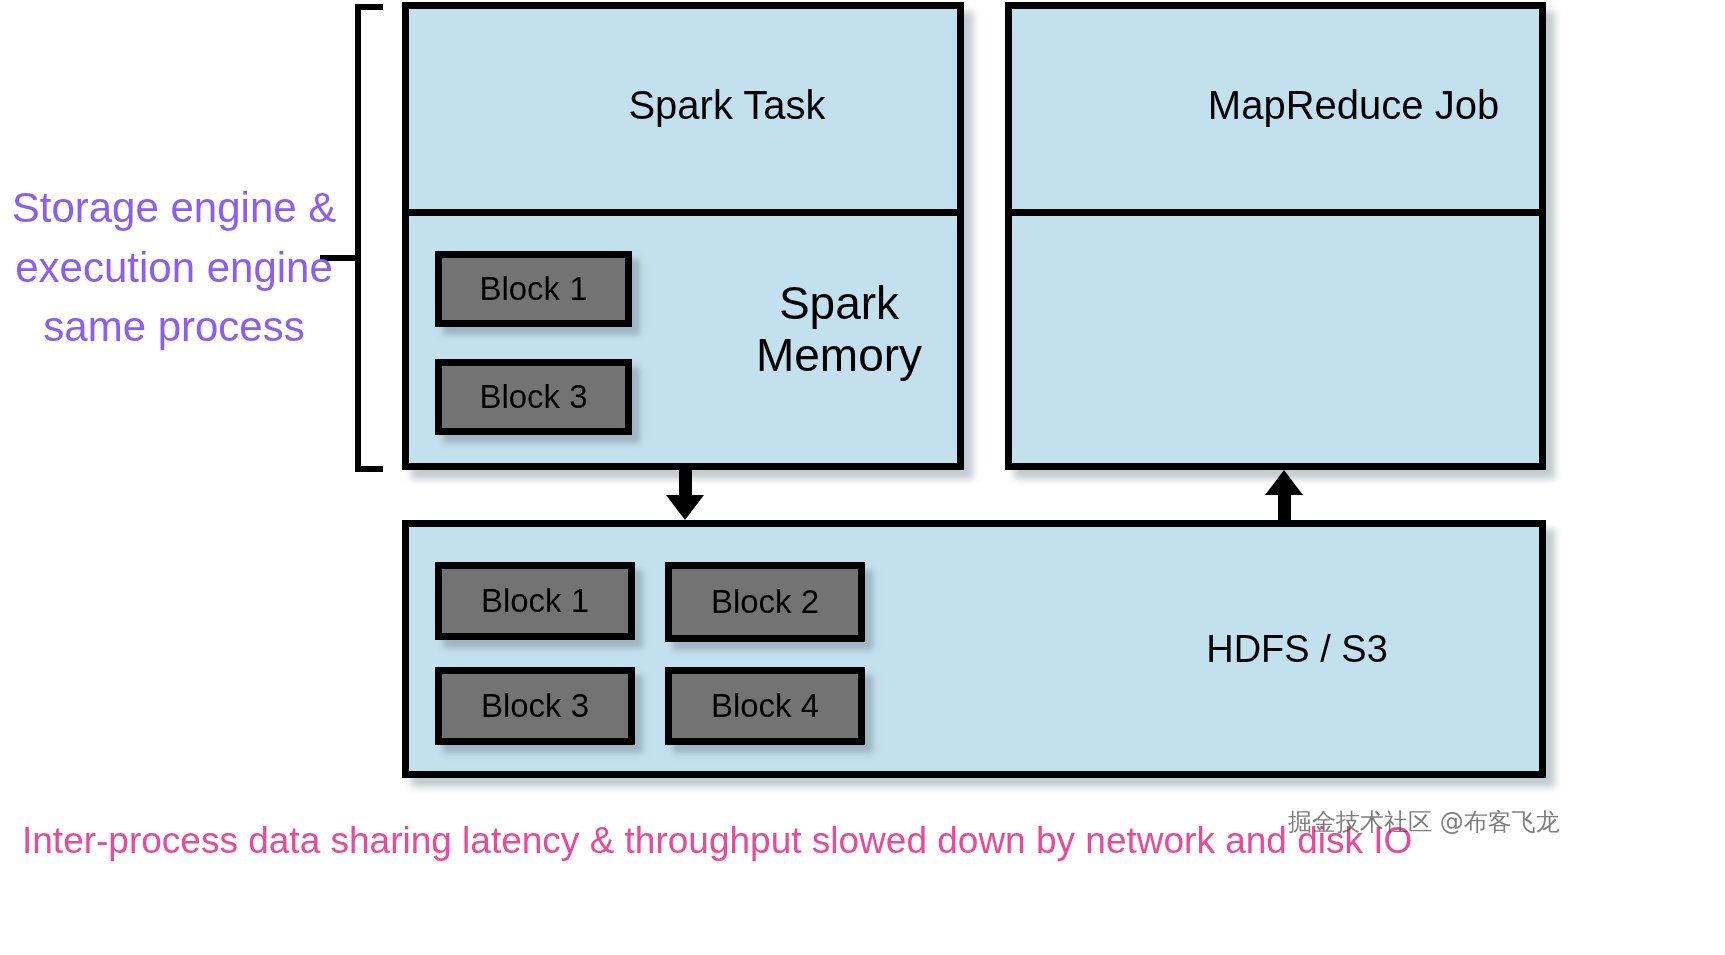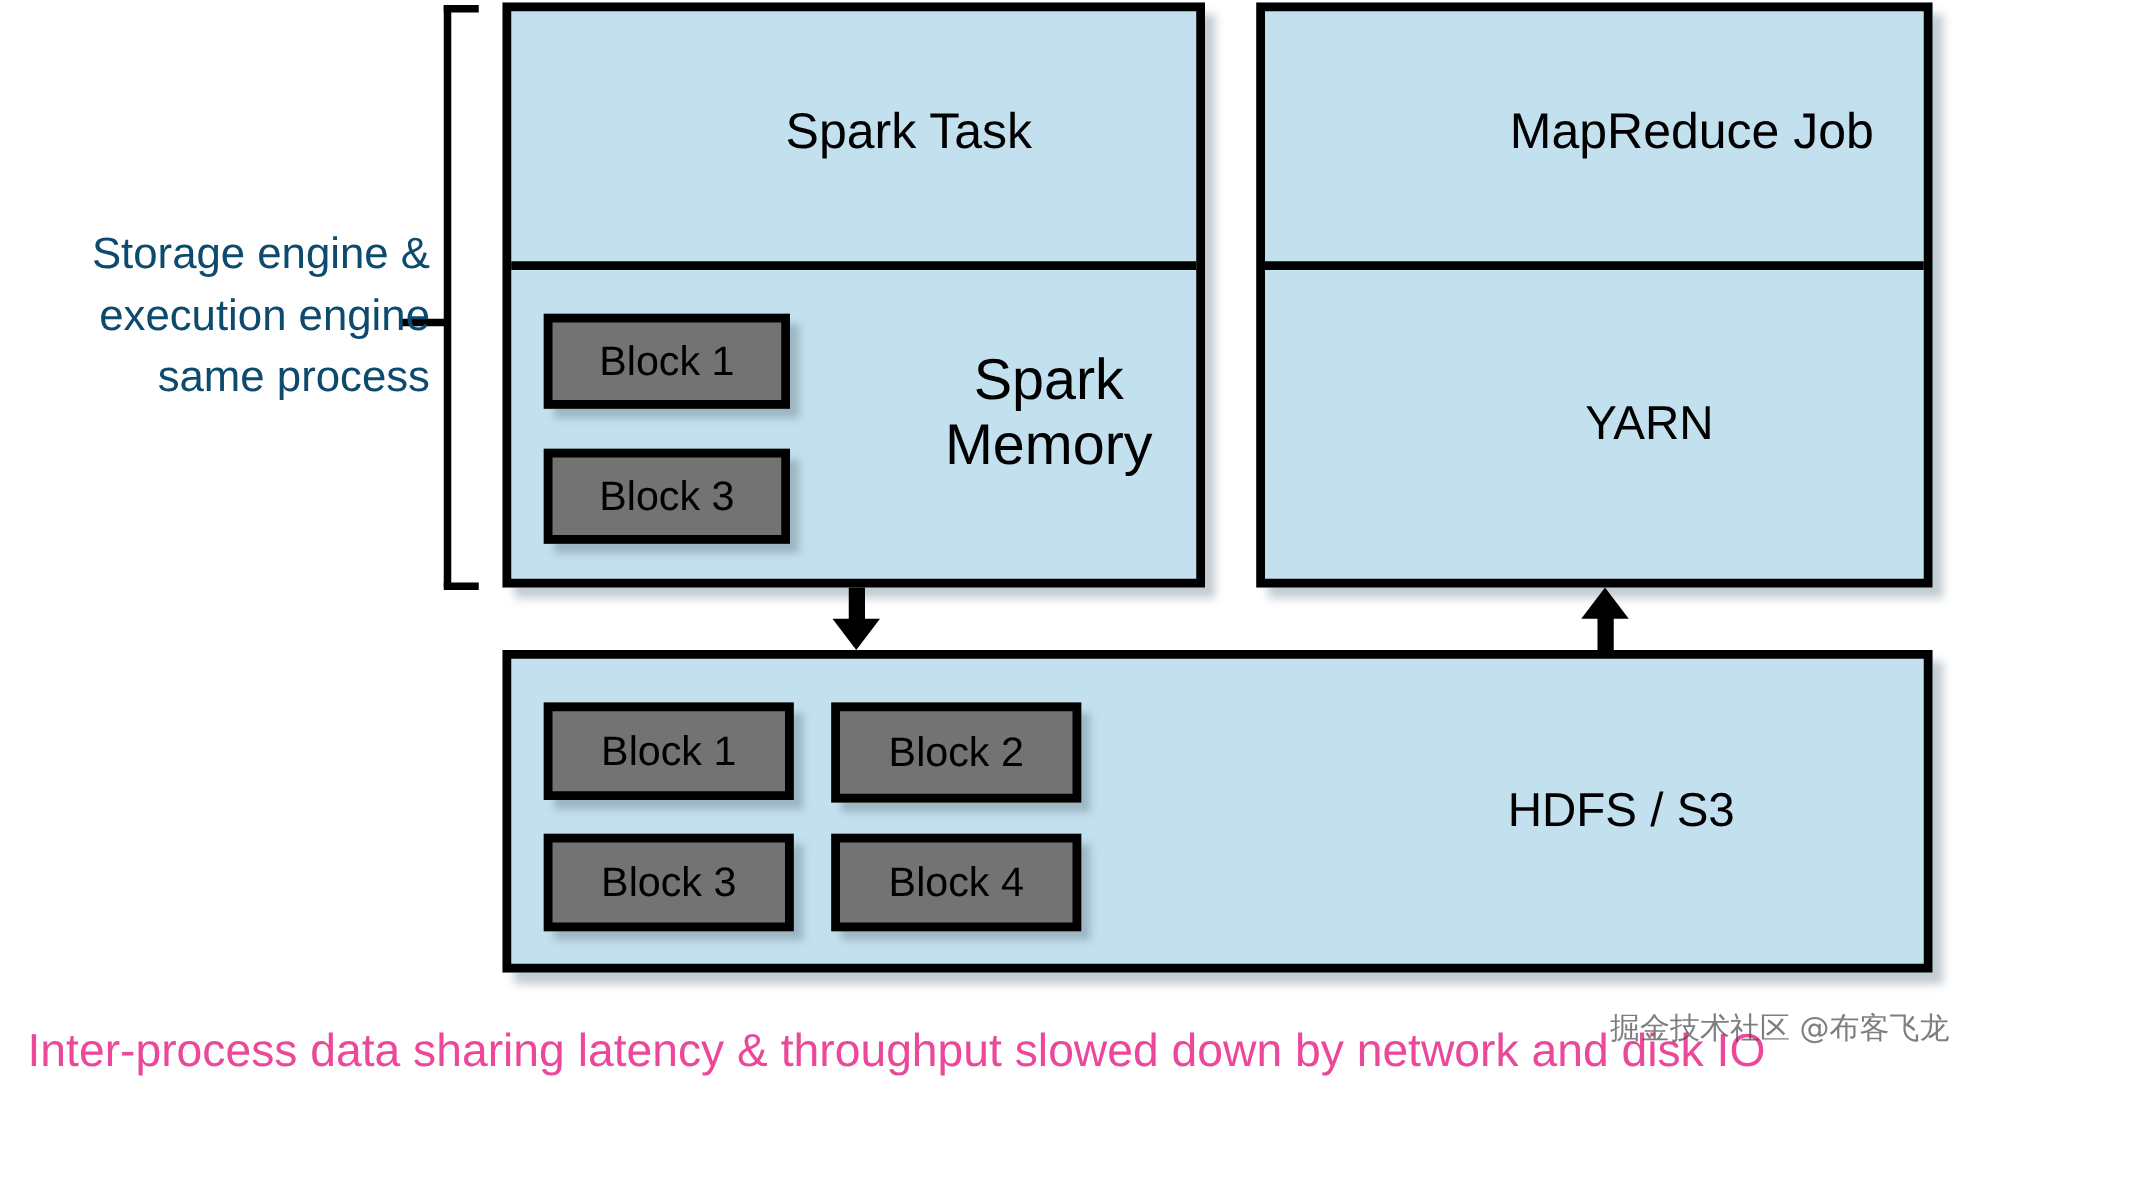--- a/index.html
+++ b/index.html
@@ -66,25 +66,25 @@
   }
   .arrow-head.up{
     border-left:19px solid transparent;
     border-right:19px solid transparent;
     border-bottom:25px solid #000;
   }
 
   
   .side-label{
     position:absolute;
-    font-size:35px;
-    color:#0c4a6e;
+    font-size:42px;
+    color:#8b5cf6;
     line-height:1.42;
     white-space:pre-line;
-    text-align:right;
+    text-align:center;
   }
   .caption{
     position:absolute;
     font-size:37px;
     color:#ec4899;
     white-space:nowrap;
   }
   .watermark{
     position:absolute;
     font-size:24px;
@@ -122,21 +122,20 @@
   <div class="blk" style="left:435px;top:251px;width:197px;height:76px;">Block 1</div>
 
   <div class="blk" style="left:435px;top:359px;width:197px;height:76px;">Block 3</div>
 
   <div class="panel" style="left:1005px;top:2px;width:541px;height:468px;">
     <div class="divider" style="left:-0px;top:200px;width:527px;"></div>
   </div>
 
   <div class="celltext" style="left:1016px;top:2px;width:587px;height:207px;font-size:40px;">MapReduce Job</div>
 
-  <div class="celltext" style="left:1005px;top:210px;width:541px;height:258px;font-size:38px;">YARN</div>
 
   <div>
     <div class="arrow-shaft" style="left:679px;top:470px;height:33px;"></div>
     <div class="arrow-head down" style="left:666px;top:495px;"></div>
   </div>
 
   <div>
     <div class="arrow-shaft" style="left:1278px;top:494px;height:30px;"></div>
     <div class="arrow-head up" style="left:1265px;top:470px;"></div>
   </div>

